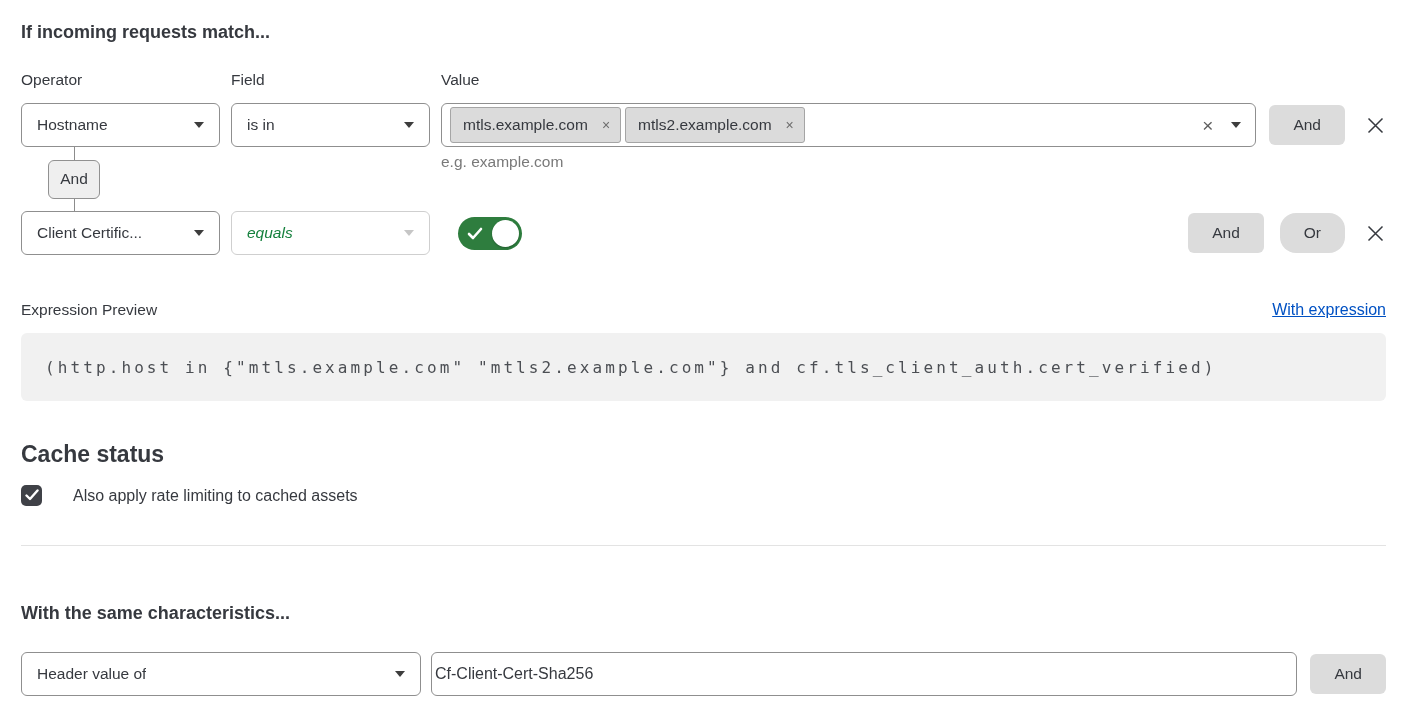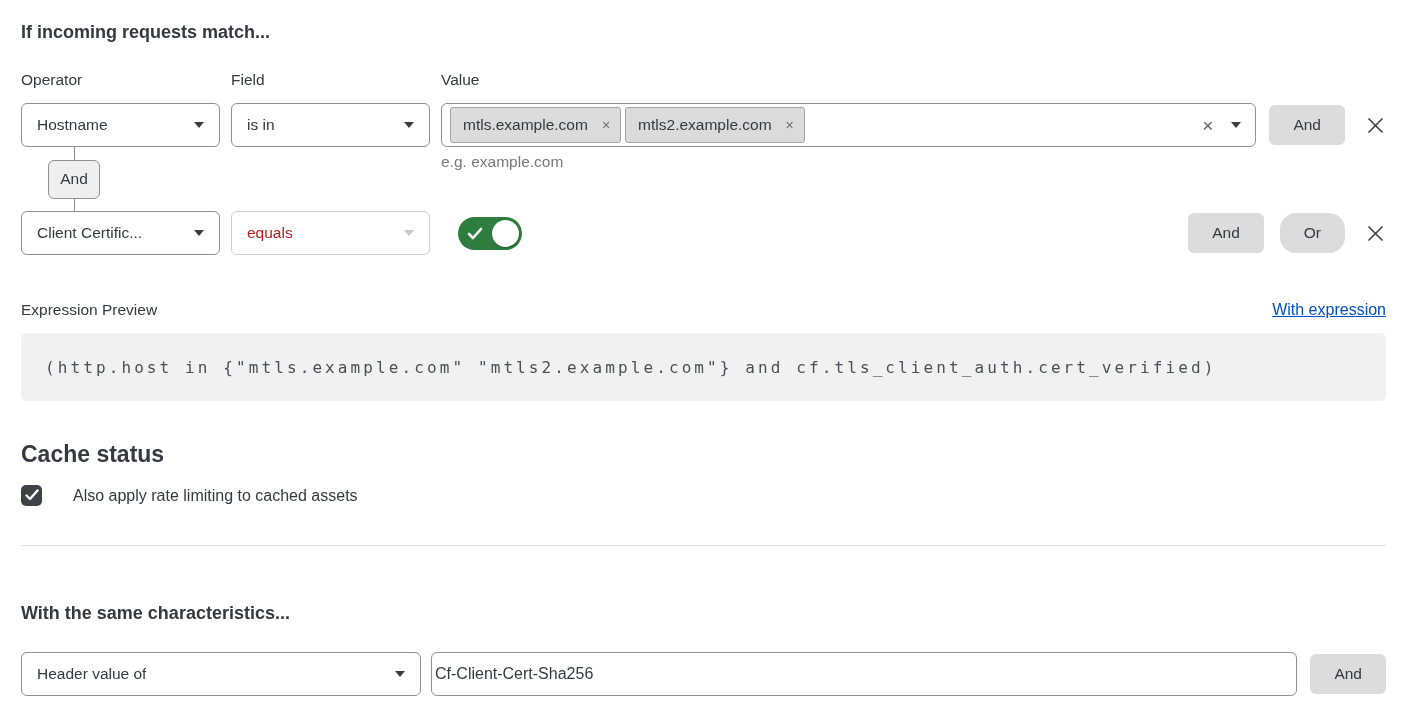--- a/index.html
+++ b/index.html
@@ -33,21 +33,21 @@
     border:1px solid var(--border);border-radius:6px;background:#fff;
     display:flex;align-items:center;justify-content:space-between;
     padding:0 15px;cursor:pointer;flex-shrink:0;
   }
   .fake-select .sel-text{white-space:nowrap;overflow:hidden;text-overflow:ellipsis;}
   .chev{
     width:0;height:0;flex-shrink:0;
     border-left:5px solid transparent;border-right:5px solid transparent;
     border-top:6px solid #3d3d3d;margin-left:10px;
   }
-  .fake-select.disabled{border-color:#cfcfcf;color:#b91c1c;cursor:default;}
+  .fake-select.disabled{border-color:#cfcfcf;color:#15803d;cursor:default;font-style:italic;}
   .fake-select.disabled .chev{border-top-color:#c6c6c6;}
   .multiselect{
     flex:1;height:44px;border:1px solid var(--border);border-radius:6px;background:#fff;
     display:flex;align-items:center;padding:0 14px 0 4px;min-width:0;
   }
   .tag{
     display:inline-flex;align-items:center;height:36px;
     background:var(--tag-bg);border:1px solid #a5a5a5;border-radius:3px;
     padding:0 10px 0 12px;margin-left:4px;white-space:nowrap;
   }

